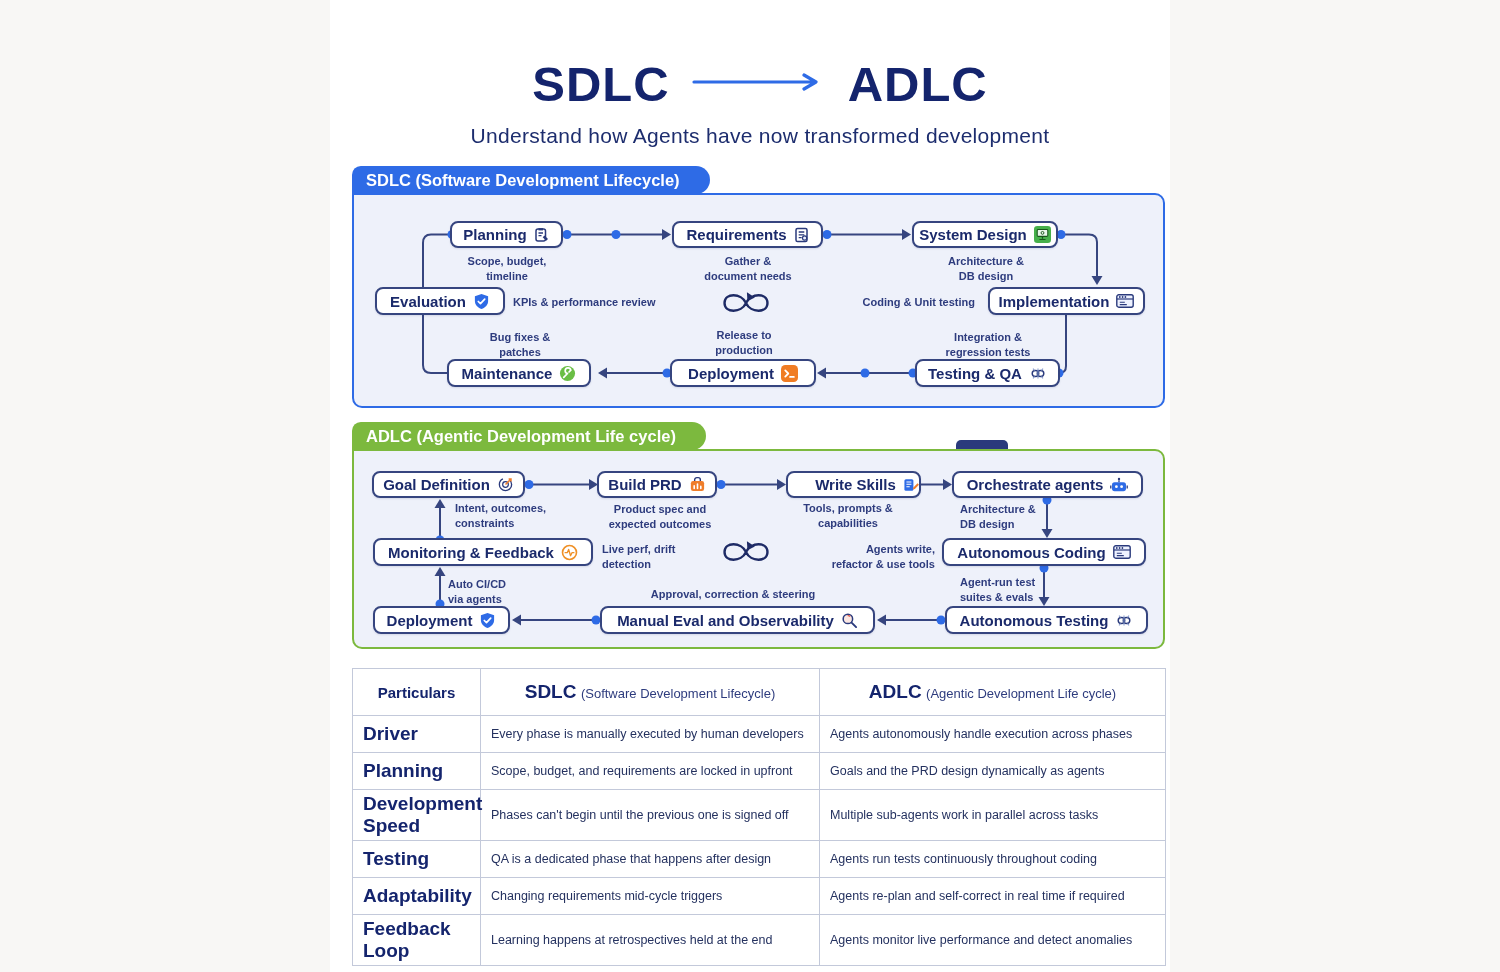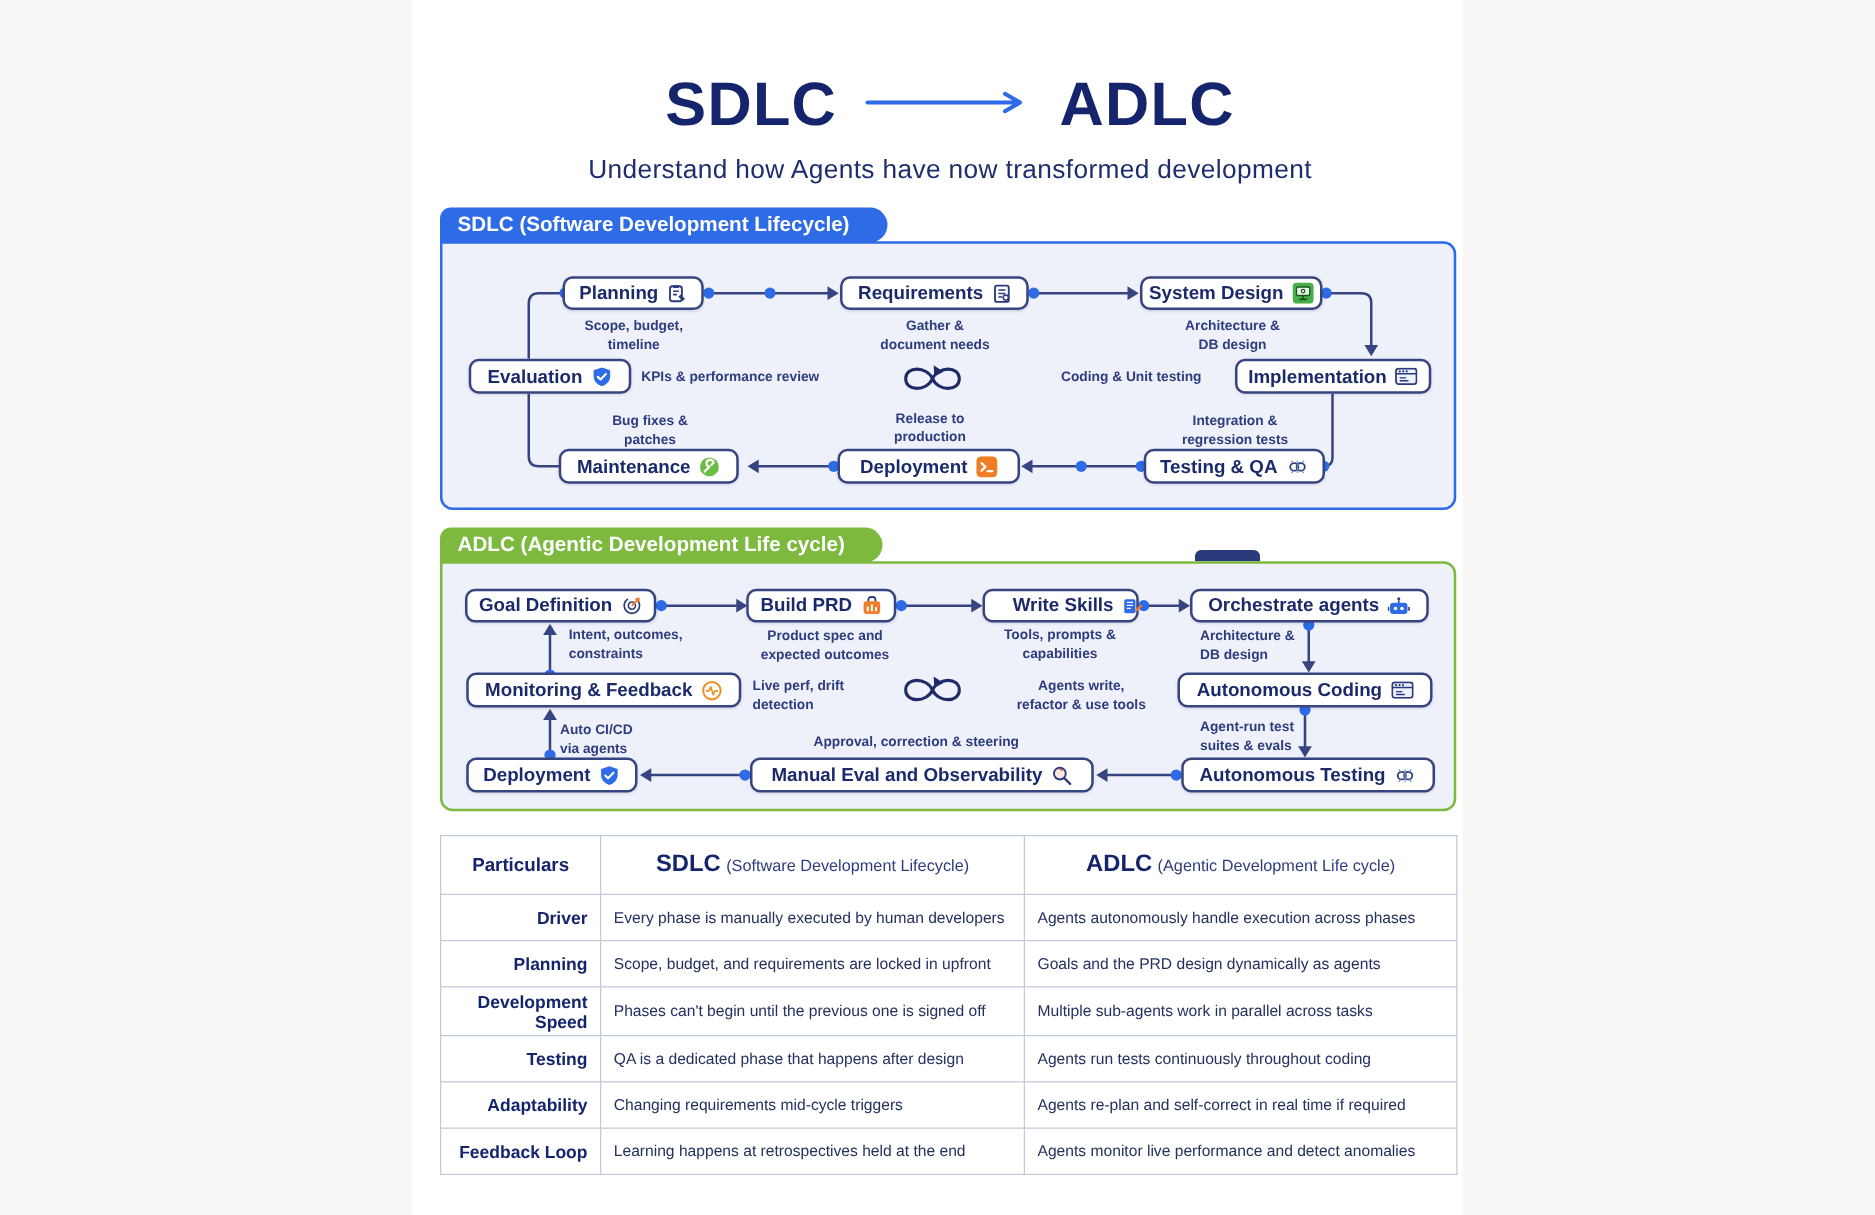--- a/index.html
+++ b/index.html
@@ -27,35 +27,35 @@
   .conn{position:absolute;z-index:2;}
 
   .node{position:absolute;z-index:4;background:#ffffff;border:2px solid #36457f;border-radius:8px;
         display:flex;align-items:center;justify-content:center;gap:7px;box-sizing:border-box;
         font-weight:700;font-size:15px;color:#1b2a6b;box-shadow:0 1px 2px rgba(30,43,102,.12);white-space:nowrap;}
   .nicon{display:flex;align-items:center;}
 
   .cap{position:absolute;z-index:2;font-size:11px;font-weight:600;color:#2e3c7e;line-height:1.35;
        white-space:pre-line;text-align:center;}
   .cap-left{text-align:left;}
-  .cap-right{}
+  .cap-right{text-align:right;}
 
   .loop{position:absolute;z-index:2;}
 
   .bump{position:absolute;width:52px;height:9px;background:#2a3a7c;border-radius:5px 5px 0 0;z-index:0;}
 
   
   table.cmp{position:absolute;left:352px;top:668px;width:813px;border-collapse:collapse;background:#fff;z-index:2;
             table-layout:fixed;padding-left:32px;}
   table.cmp th,table.cmp td{border:1px solid #c3c9da;padding:3px 10px;}
   table.cmp thead th{height:40px;}
   .th-part{font-size:15px;font-weight:700;color:#14246d;text-align:center;}
   .abbr{font-size:19px;font-weight:800;color:#14246d;}
   .full{font-size:13px;font-weight:400;color:#2e3c7e;}
-  td.part{font-size:14px;font-weight:700;color:#14246d;text-align:right;white-space:pre-line;height:30px;}
+  td.part{font-size:19px;font-weight:700;color:#14246d;text-align:left;white-space:pre-line;height:30px;}
   td.desc{font-size:12.5px;font-weight:500;color:#24315f;text-align:left;}
   th{text-align:center;}
 </style>
 </head>
 <body>
 
 <div class="side-strip" style="left:0;"></div>
 <div class="side-strip" style="left:1170px;"></div>
 
 <div id="root">
@@ -267,21 +267,21 @@
   <div class="node" style="left:597px;top:471px;width:120px;height:27px;">
     <span>Build PRD</span>
     <span class="nicon">
         <svg width="17" height="17" viewBox="0 0 18 18">
           <path d="M6 5.5V4a2.3 2.3 0 012.3-2.3h1.4A2.3 2.3 0 0112 4v1.5" stroke="#2a3a7c" stroke-width="1.5" fill="none"></path>
           <rect x="2" y="5.3" width="14" height="10.7" rx="2.4" fill="#ef7d2a"></rect>
           <path d="M5.5 13.2V10.4M9 13.2V8.4M12.5 13.2V11" stroke="#fff" stroke-width="1.7" stroke-linecap="round"></path>
         </svg>
       </span>
   </div>
-  <div class="node" style="left:786px;top:471px;width:125px;height:27px;padding-left:28px;">
+  <div class="node" style="left:786px;top:471px;width:135px;height:27px;padding-left:28px;">
     <span>Write Skills</span>
     <span class="nicon">
         <svg width="17" height="17" viewBox="0 0 18 18">
           <rect x="1.5" y="3.5" width="9.5" height="12" rx="1.6" fill="#2e6be6"></rect>
           <path d="M3.6 6.3h5.3M3.6 8.8h5.3M3.6 11.3h3.5" stroke="#fff" stroke-width="1.1"></path>
           <path d="M11 12.2l4.4-4.4 1.5 1.5-4.4 4.4-2 .5z" fill="#ef7d2a"></path>
         </svg>
       </span>
   </div>
   <div class="node" style="left:952px;top:471px;width:191px;height:27px;">

